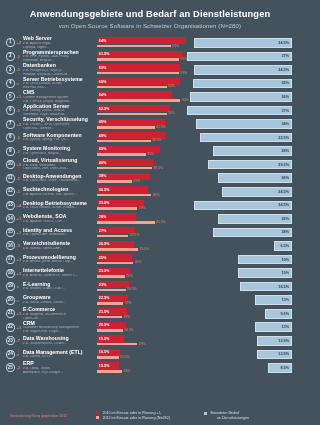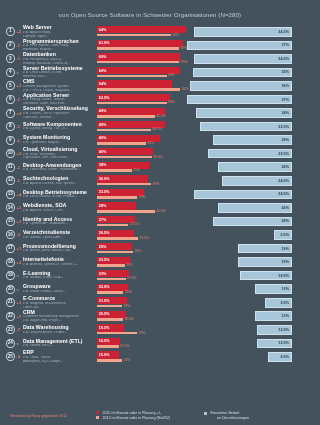--- a/index.html
+++ b/index.html
@@ -113,20 +113,21 @@
   .legend-right { flex: 0 0 86px; text-align: left; display: flex; }
   .legend-right .col { font-size: 3.7px; color: #d6dee4; line-height: 4.6px; }
   .legend-right .col .l2 { margin-left: 6.4px; }
 </style>
 </head>
 <body>
 
 <div id="page">
 
   <div class="header">
+    <div class="title">Anwendungsgebiete und Bedarf an Dienstleistungen</div>
     <div class="subtitle">von Open Source Software in Schweizer Organisationen (N=280)</div>
   </div>
 
   <div class="rows" id="rows-container">
       <div class="row">
         <div class="rank-wrap">
           <div class="rank">1</div>
           <div class="delta">+2</div>
         </div>
         <div class="label-wrap">

